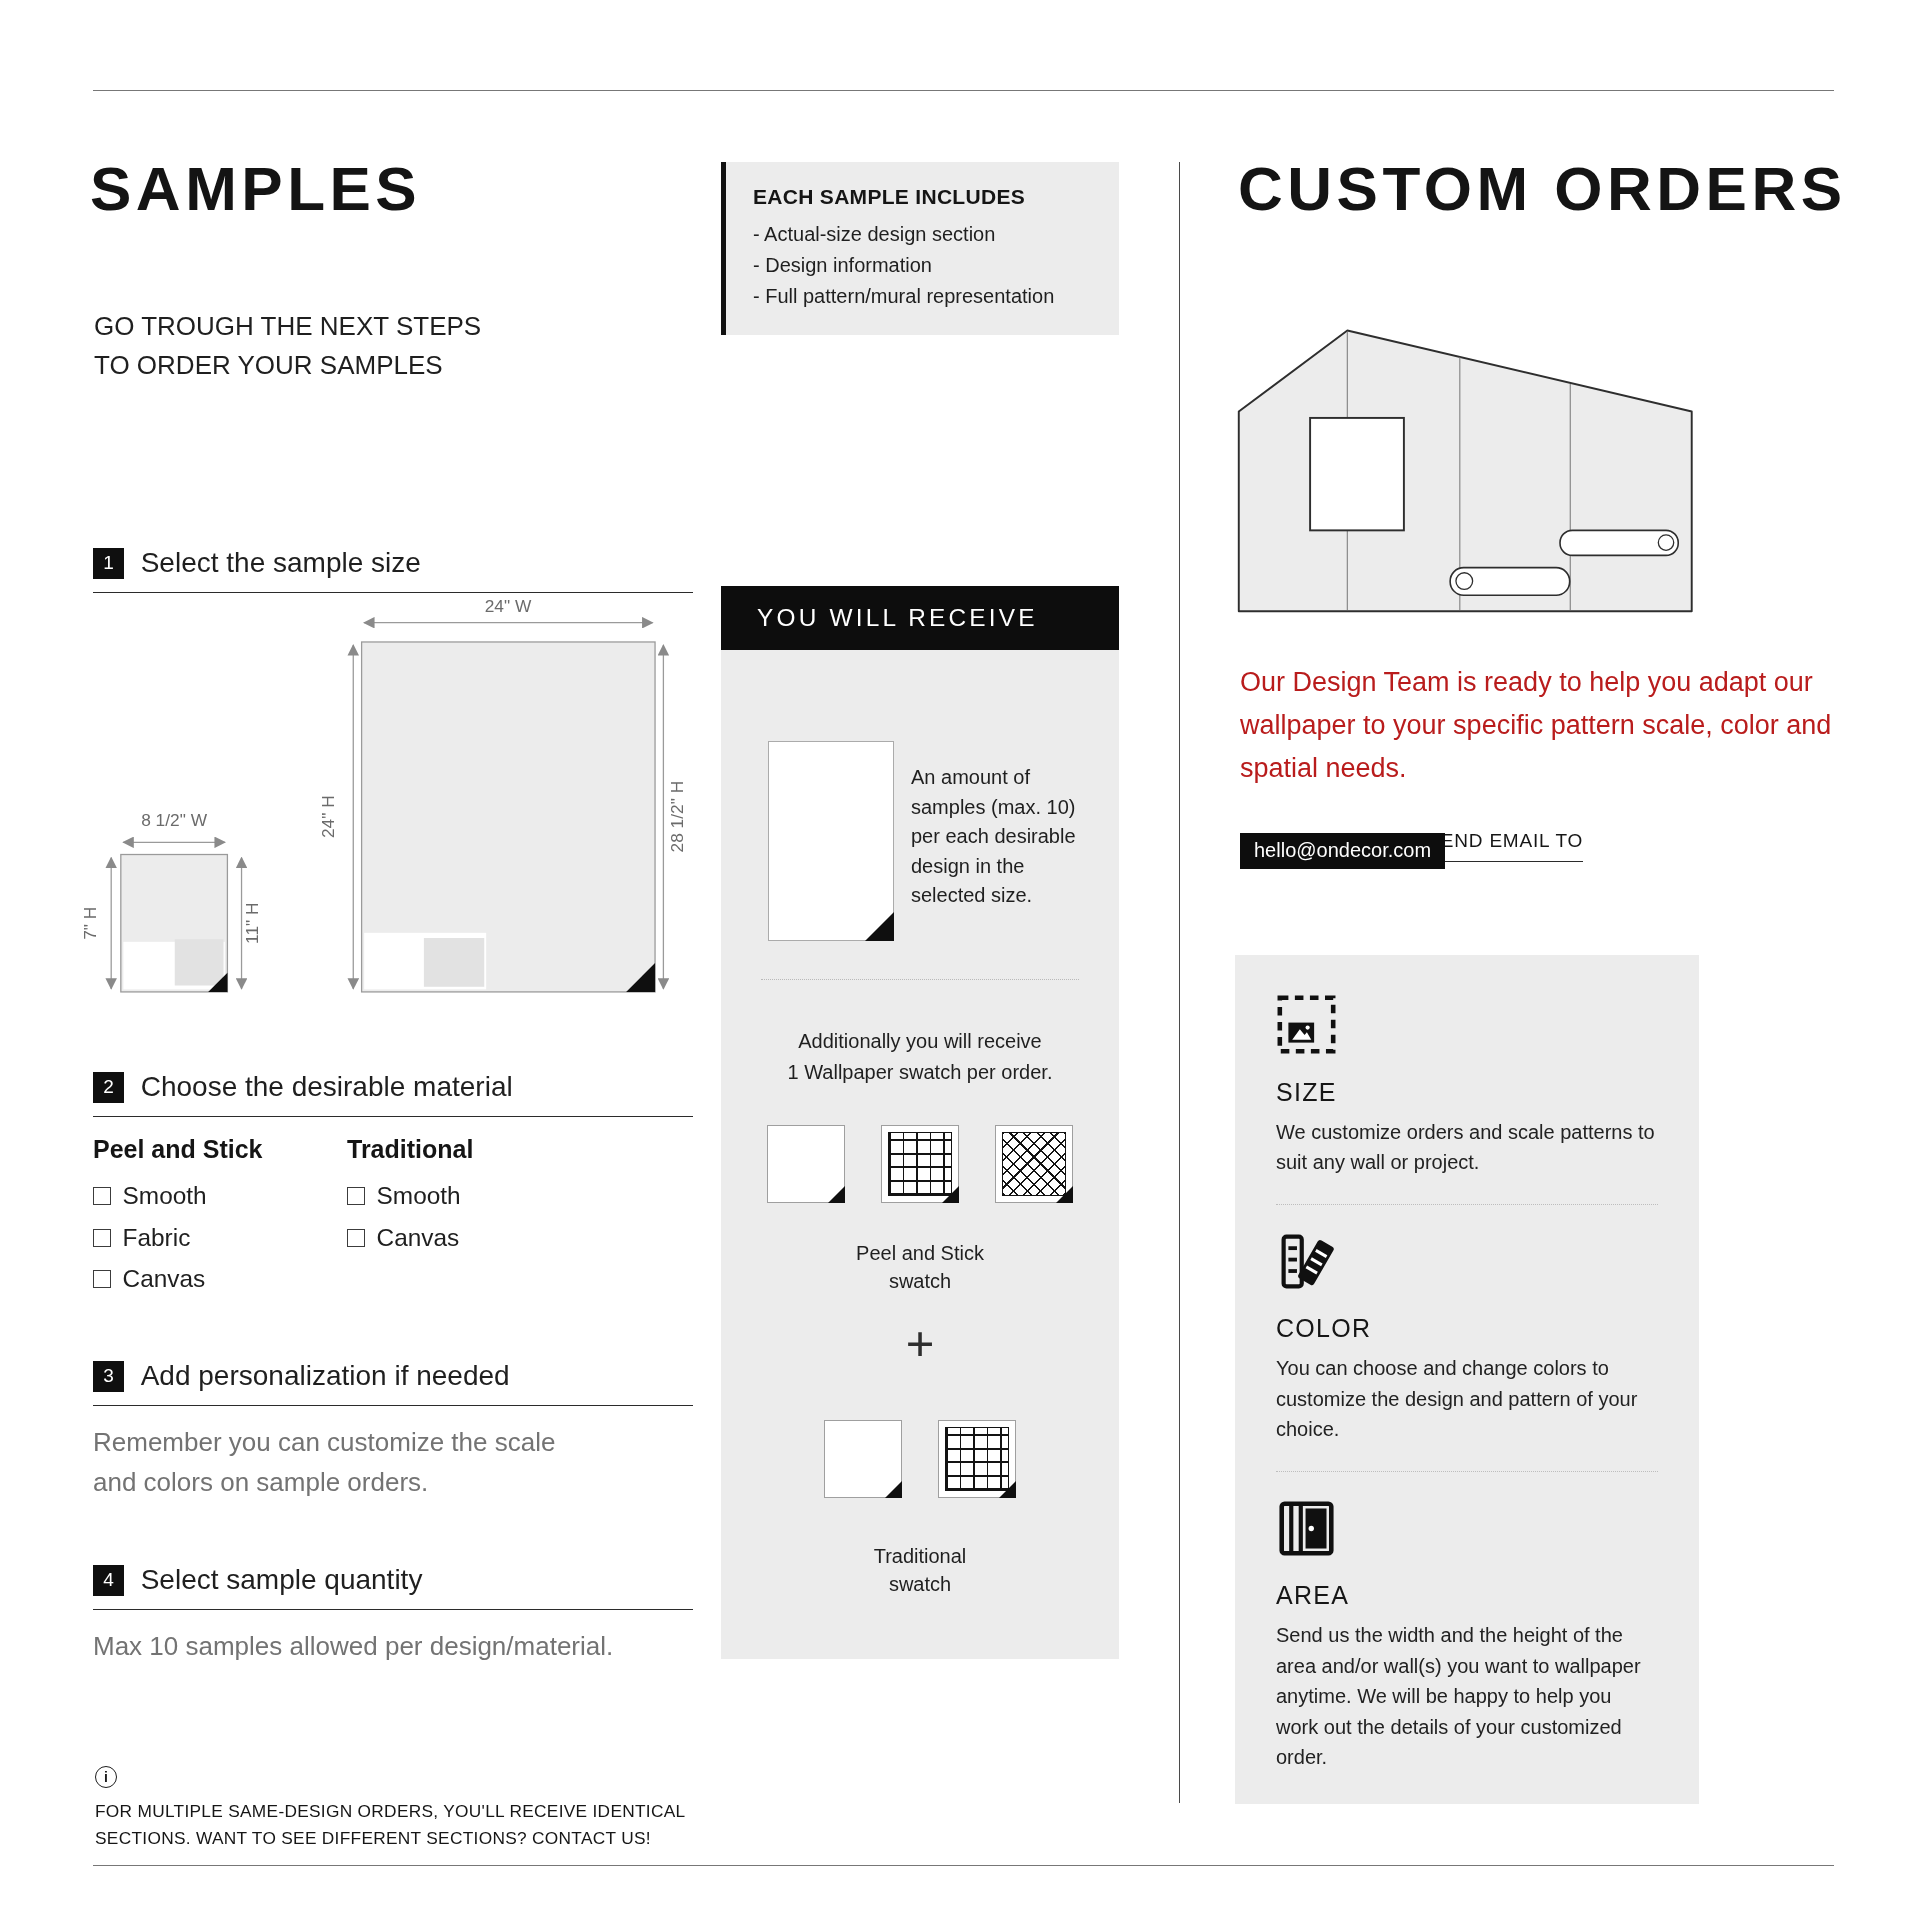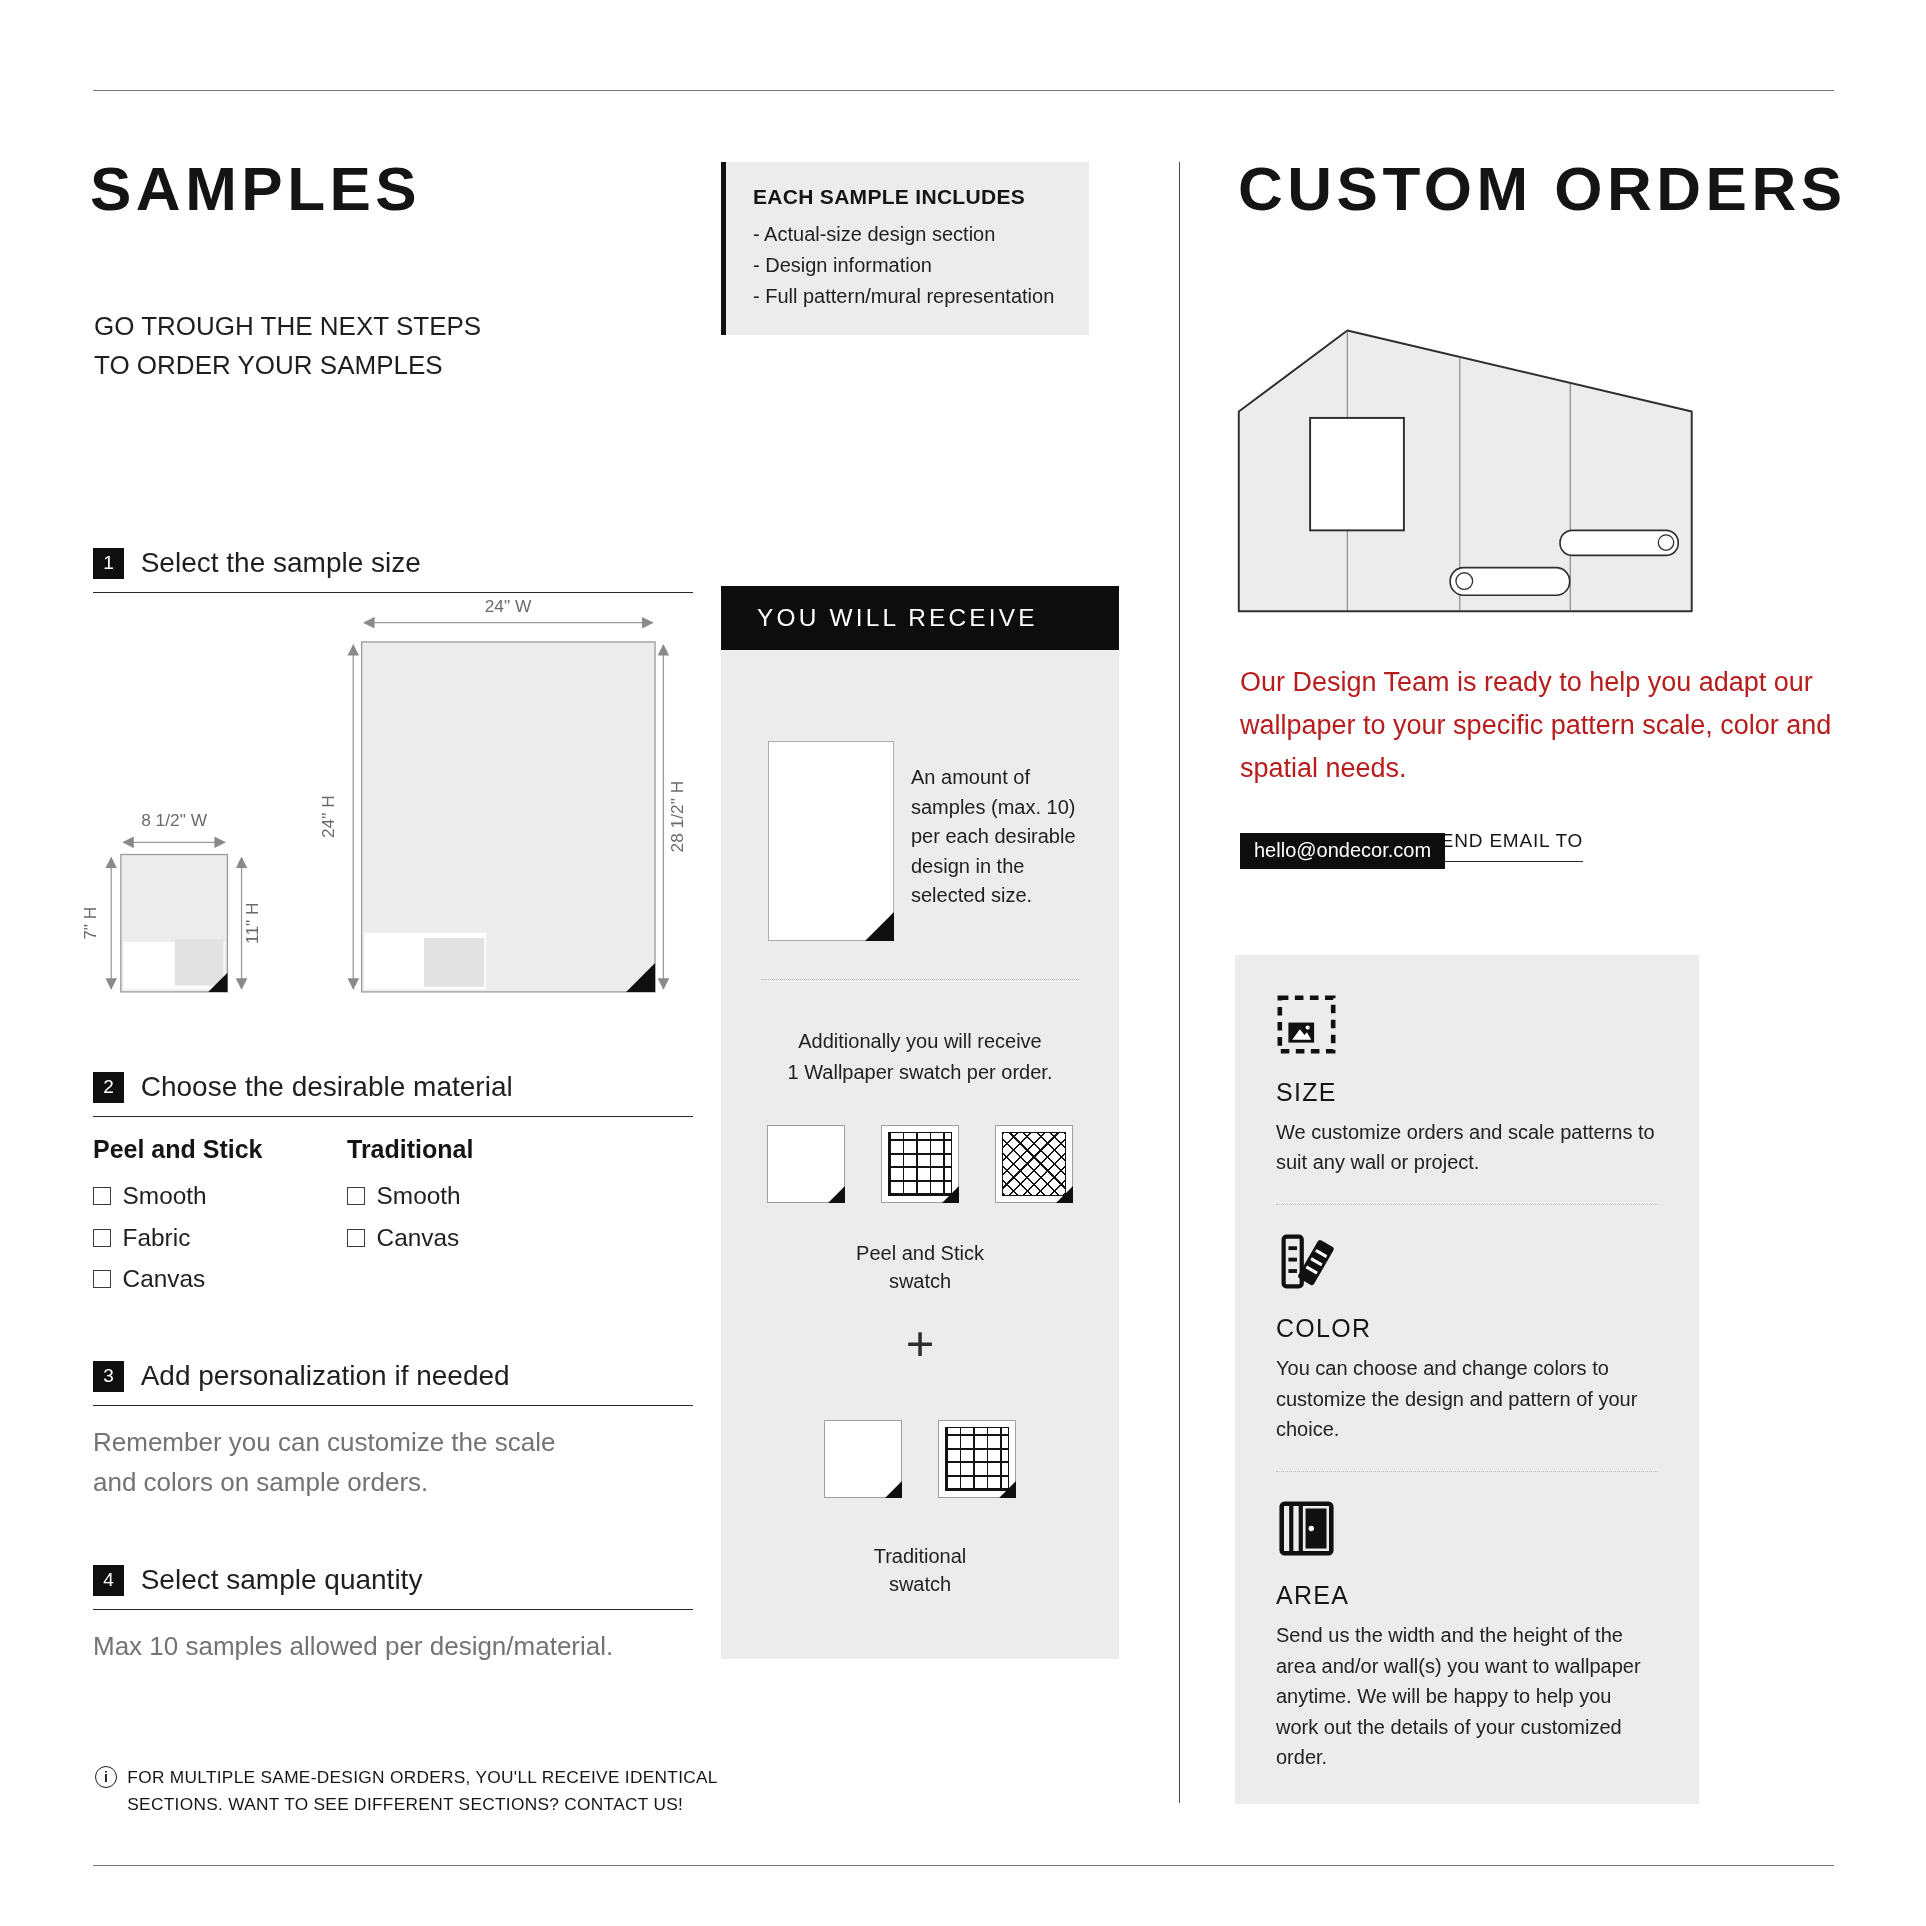--- a/index.html
+++ b/index.html
@@ -10,21 +10,21 @@
     font-family:"Liberation Sans", sans-serif; color:#1d1d1d; overflow:hidden;
   }
   .hr{ position:absolute; left:93px; width:1741px; border-top:1.3px solid #777; }
   .vr{ position:absolute; left:1179px; top:162px; height:1641px; border-left:1.3px solid #4a4a4a; }
 
   .big-title{ position:absolute; font-size:62px; font-weight:700; letter-spacing:4.5px; color:#141414; white-space:nowrap; }
 
   .intro{ position:absolute; left:94px; top:307px; font-size:26px; line-height:1.5; color:#1f1f1f; }
 
   
-  .includes{ position:absolute; left:721px; top:162px; width:368px; background:#ececec;
+  .includes{ position:absolute; left:721px; top:162px; width:398px; background:#ececec;
              border-left:5.8px solid #111; padding:23px 7.7px 23px 27px; }
   .includes h2{ font-size:21px; font-weight:700; letter-spacing:0.3px; margin-bottom:10.3px; color:#151515;}
   .includes li{ list-style:none; font-size:20px; line-height:1.55; color:#1f1f1f;
                 padding-left:14px; text-indent:-14px; }
 
   
   .step-header{ position:absolute; left:93px; width:600px; display:flex; align-items:center; gap:16.7px;
                 border-bottom:1.9px solid #2b2b2b; padding-bottom:13px; }
   .step-num{ width:31px; height:31px; background:#0f0f0f; color:#fff; font-size:19px;
              display:flex; align-items:center; justify-content:center; flex:0 0 auto; }
@@ -37,21 +37,21 @@
   .materials{ position:absolute; left:93px; top:1135px; display:flex; gap:45px; }
   .mat-col{ min-width:209px; }
   .mat-title{ font-size:25px; font-weight:700; color:#151515; margin-bottom:18px; }
   .opt{ display:flex; align-items:center; gap:11.6px; margin-bottom:13.5px; }
   .cb{ width:18px; height:18px; border:1.9px solid #3c3c3c; background:#fff; flex:0 0 auto; }
   .opt span.lbl{ font-size:24.4px; color:#1f1f1f; }
 
   .para{ position:absolute; left:93px; font-size:26px; line-height:1.55; color:#737373; }
 
   
-  .footnote{ position:absolute; left:95px; top:1764px; display:flex; gap:10.3px; align-items:flex-start; }
+  .footnote{ position:absolute; left:95px; top:1764px; display:flex; gap:10.3px; align-items:flex-start;flex-direction:column; }
   .info-icon{ width:22px; height:22px; border:1.9px solid #1d1d1d; border-radius:50%;
               display:flex; align-items:center; justify-content:center; flex:0 0 auto; margin-top:1.9px;}
   .info-icon::before{ content:"i"; font-size:14px; font-weight:700; color:#1d1d1d; }
   .footnote .lines{ font-size:17.3px; line-height:1.55; letter-spacing:0.3px; color:#161616; }
 
   
   .receive-bar{ position:absolute; left:721px; top:586px; width:398px; height:64px; background:#0d0d0d;
                 color:#fff; display:flex; align-items:center; padding-left:36px;
                 font-size:24.4px; letter-spacing:3.2px; }
   .receive-panel{ position:absolute; left:721px; top:650px; width:398px; height:1009px; background:#ececec; }

